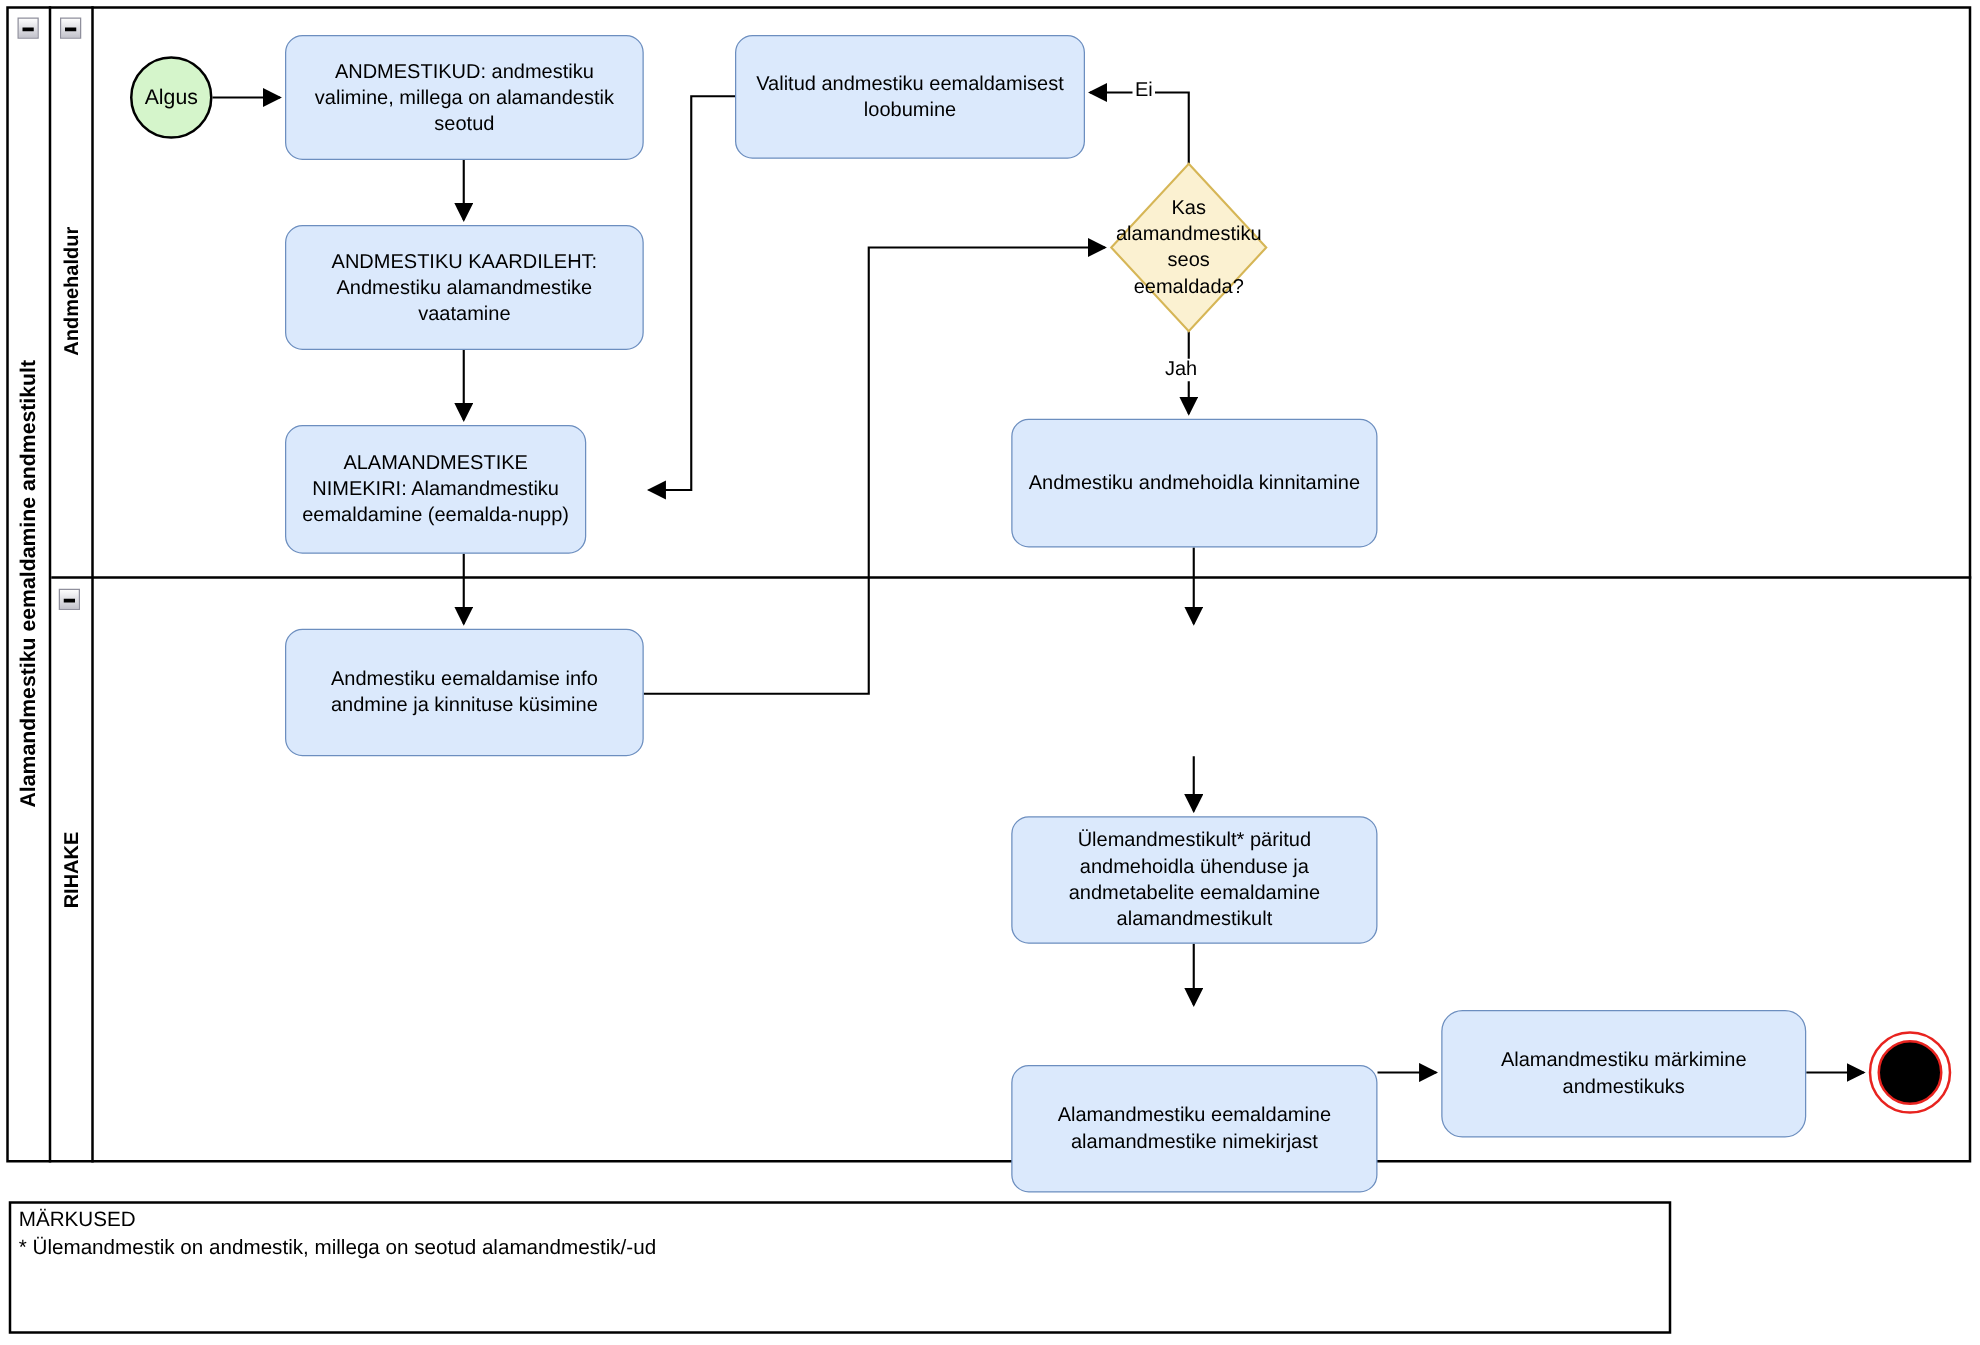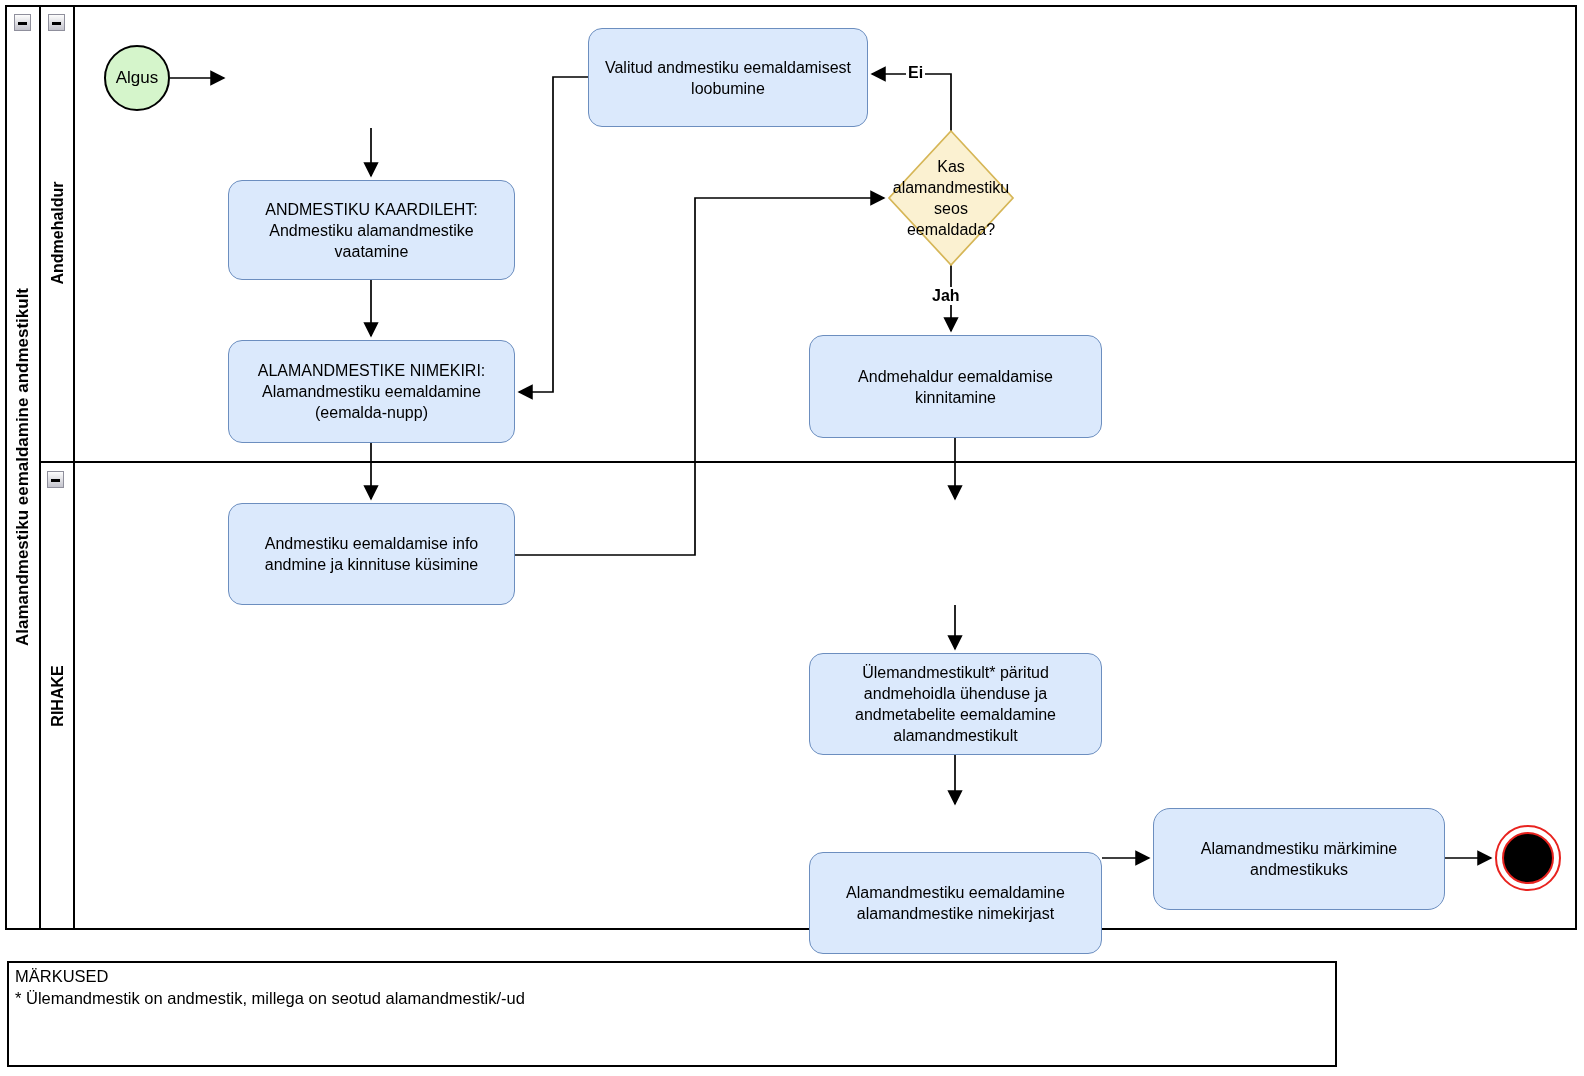--- a/index.html
+++ b/index.html
@@ -33,21 +33,21 @@
   .event{position:absolute;box-sizing:border-box;border-radius:50%;display:flex;align-items:center;justify-content:center;}
   .start-event{background:var(--start-fill);border:2px solid #000;font-size:17px;}
   .end-outer{background:#fff;border:2.5px solid var(--end-red);}
   .end-inner{width:52px;height:52px;border-radius:50%;background:#000;border:2px solid var(--end-red);box-sizing:border-box;}
   .gateway-text{
     position:absolute;left:866px;top:131px;width:170px;height:134px;
     display:flex;align-items:center;justify-content:center;text-align:center;
     font-size:16px;line-height:21px;z-index:4;
   }
   .gateway-text span{display:block;width:122px;}
-  .edge-label{position:absolute;background:#fff;font-size:16px;line-height:18px;padding:0 2px;z-index:5;font-weight:bold;}
+  .edge-label{position:absolute;background:#fff;font-size:16px;line-height:18px;padding:0 2px;z-index:5;}
   .flows{position:absolute;left:0;top:0;pointer-events:none;z-index:2;}
   .node{z-index:3;}
   
   .notes{position:absolute;left:7px;top:961px;width:1330px;height:106px;border:2px solid #000;box-sizing:border-box;
     font-size:16.5px;line-height:22px;padding:2px 6px;}
 </style>
 </head>
 <body>
 
 <div id="canvas">
@@ -95,24 +95,25 @@
     <polygon points="951,131 1013,198 951,265 889,198" style="fill:var(--gateway-fill);stroke:var(--gateway-stroke);stroke-width:1.7"></polygon>
   </svg>
 
   <div class="event start-event node" style="left:104px;top:45px;width:66px;height:66px;">
     <span>Algus</span>
   </div>
   <div class="event end-outer node" style="left:1495px;top:825px;width:66px;height:66px;">
     <div class="end-inner"></div>
   </div>
 
+  <div class="task node" style="left:228px;top:28px;width:287px;height:100px;">ANDMESTIKUD: andmestiku valimine, millega on alamandestik seotud</div>
   <div class="task node" style="left:228px;top:180px;width:287px;height:100px;">ANDMESTIKU KAARDILEHT: Andmestiku alamandmestike vaatamine</div>
-  <div class="task node" style="left:228px;top:340px;width:287px;height:103px;">ALAMANDMESTIKE NIMEKIRI: Alamandmestiku eemaldamine (eemalda-nupp)</div>
+  <div class="task node" style="left:228px;top:340px;width:241px;height:103px;">ALAMANDMESTIKE NIMEKIRI: Alamandmestiku eemaldamine (eemalda-nupp)</div>
   <div class="task node" style="left:588px;top:28px;width:280px;height:99px;">Valitud andmestiku eemaldamisest loobumine</div>
-  <div class="task node" style="left:809px;top:335px;width:293px;height:103px;">Andmehaldur eemaldamise kinnitamine</div>
+  <div class="task node" style="left:809px;top:335px;width:293px;height:103px;">Andmestiku andmehoidla kinnitamine</div>
 
   <div class="gateway-text">
     <span>Kas alamandmestiku seos eemaldada?</span>
   </div>
   <div class="edge-label" style="left:906px;top:64px;">Ei</div>
   <div class="edge-label" style="left:930px;top:287px;">Jah</div>
 
   <div class="task node" style="left:228px;top:503px;width:287px;height:102px;">Andmestiku eemaldamise info andmine ja kinnituse küsimine</div>
   <div class="task node" style="left:809px;top:653px;width:293px;height:102px;">Ülemandmestikult* päritud andmehoidla ühenduse ja andmetabelite eemaldamine alamandmestikult</div>
   <div class="task node" style="left:809px;top:808px;width:293px;height:102px;margin-top:44px;">Alamandmestiku eemaldamine alamandmestike nimekirjast</div>

